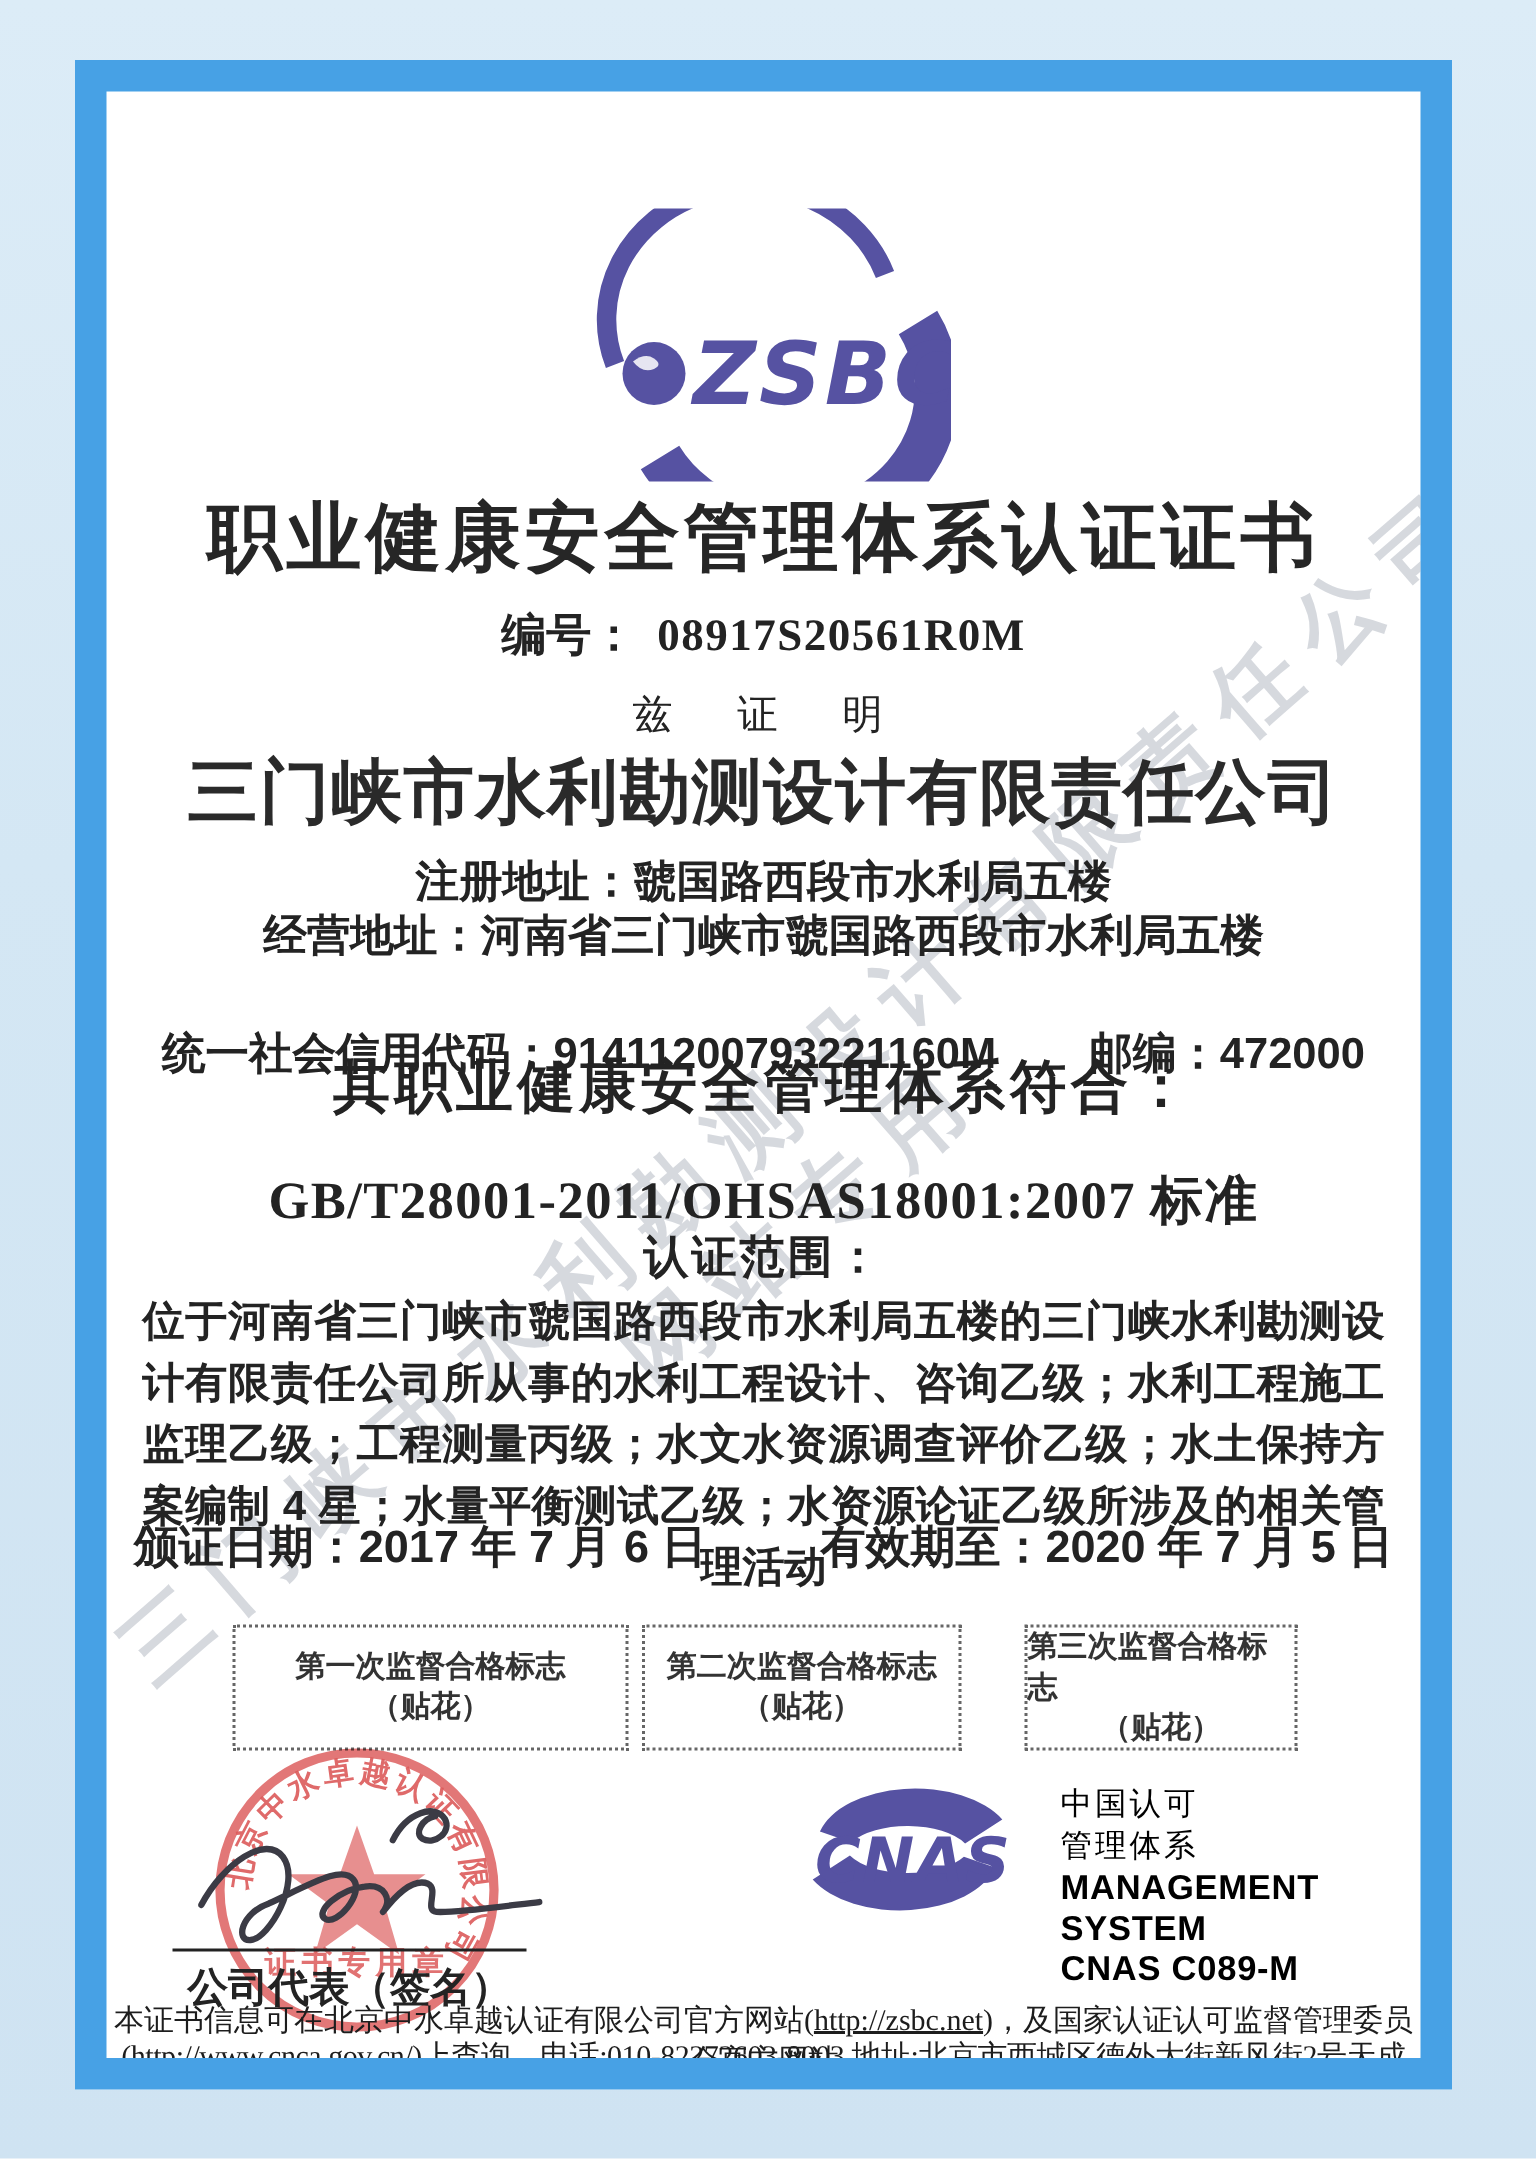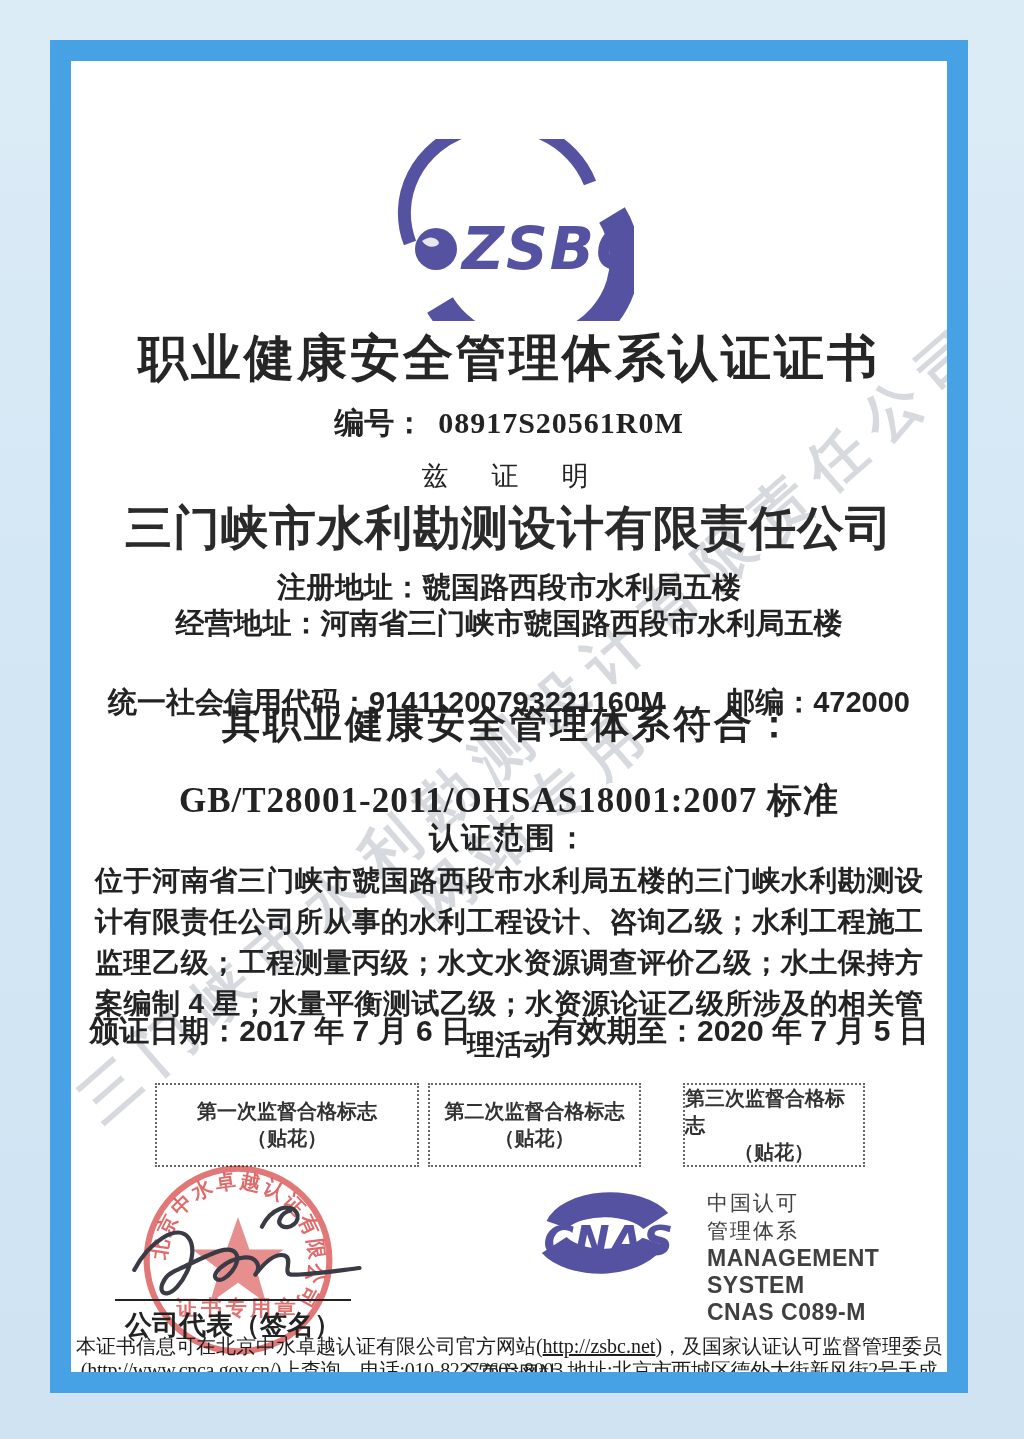--- a/index.html
+++ b/index.html
@@ -59,21 +59,21 @@
   .sticker.s1 { left:84px;  width:264px; }
   .sticker.s2 { left:357px; width:213px; }
   .sticker.s3 { left:612px; width:182px; }
 
   .stamp { position:absolute; left:66px; top:1098px; width:202px; height:202px; mix-blend-mode:multiply; }
   .signature { position:absolute; left:52px; top:1126px; width:244px; height:132px; }
   .sig-line { position:absolute; left:44px; top:1238px; width:236px; border-top:2.5px solid #222; }
   .sig-label { position:absolute; left:44px; top:1246px; width:236px; text-align:center; font-size:27px; font-weight:700; }
 
   .cnas-logo { position:absolute; left:466px; top:1118px; width:136px; height:108px; }
-  .cnas-text { position:absolute; left:636px; top:1128px; color:#404040; }
+  .cnas-text { position:absolute; left:636px; top:1128px; color:#000000; }
   .cnas-text .zh { font-size:21px; line-height:28px; letter-spacing:2px; }
   .cnas-text .en { font-size:23px; line-height:27px; font-weight:700; letter-spacing:0.5px; }
 
   .footer1 { top:1272px; font-size:20px; font-family:"Liberation Serif", serif; color:#1d1d1d; }
   .footer1 .link { text-decoration:underline; }
   .footer2 { top:1296px; font-size:20px; font-family:"Liberation Serif", serif; color:#1d1d1d; letter-spacing:-0.3px; }
 
   svg text { font-family:"DejaVu Sans", sans-serif; }
 </style>
 </head>

